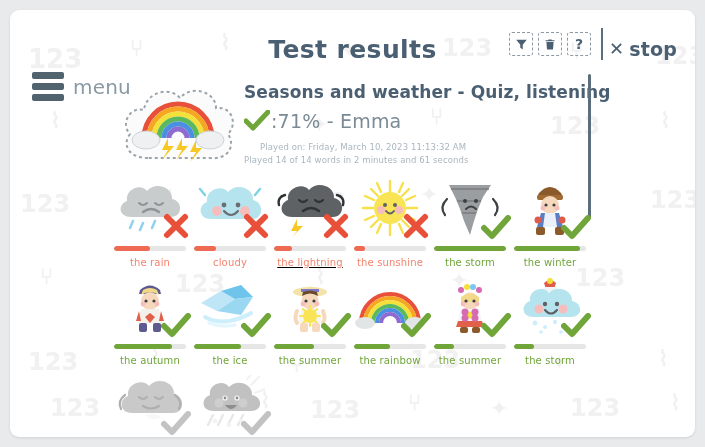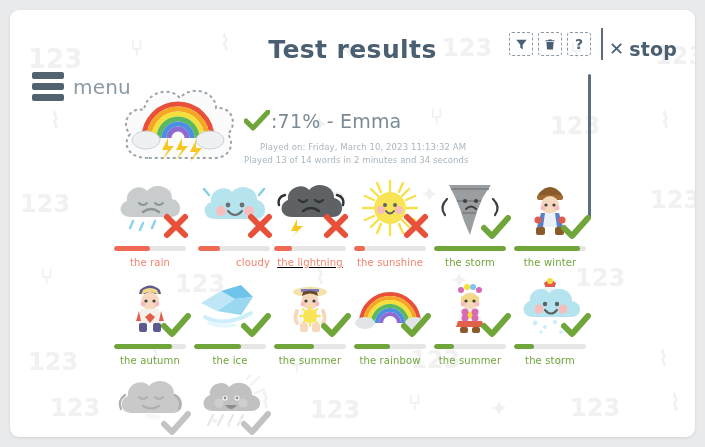--- a/index.html
+++ b/index.html
@@ -255,30 +255,31 @@
           <path d="M-9 0 A9 9 0 0 1 9 0" fill="none" stroke="#8e6bd0" stroke-width="5"></path>
         </g>
         <ellipse cx="28" cy="60" rx="14" ry="9" fill="#eef0f2" stroke="#cdd3d8" stroke-width="1"></ellipse>
         <ellipse cx="92" cy="60" rx="14" ry="9" fill="#eef0f2" stroke="#cdd3d8" stroke-width="1"></ellipse>
         <path d="M50 58 L44 70 L50 70 L44 80 L56 66 L50 66 Z" fill="#f7c724"></path>
         <path d="M64 58 L58 70 L64 70 L58 80 L70 66 L64 66 Z" fill="#f7c724"></path>
         <path d="M78 60 L72 72 L78 72 L72 82 L84 68 L78 68 Z" fill="#f7c724"></path>
       </svg>
     </div>
 
+    <div class="quiz-title">Seasons and weather - Quiz, listening</div>
 
     <div class="score-line">
       <svg class="score-check" width="26" height="22" viewBox="0 0 26 22">
         <path d="M2 11 L9 18 L24 2" fill="none" stroke="#6fa539" stroke-width="5" stroke-linecap="round" stroke-linejoin="round"></path>
       </svg>
       <span class="score-text">:71% - Emma</span>
     </div>
 
     <div class="meta-line meta1">Played on: Friday, March 10, 2023 11:13:32 AM</div>
-    <div class="meta-line meta2">Played 13 of 14 words in 2 minutes and 34 seconds</div>
+    <div class="meta-line meta2">Played 14 of 14 words in 2 minutes and 61 seconds</div>
 
     <div class="vscroll"></div>
   </div>
 
   <div class="grid">
 
     <div class="row">
 
       <div class="cell" style="left:100px;">
         <div class="pic">
@@ -291,21 +292,21 @@
           <svg class="mark" width="30" height="30" viewBox="0 0 30 30">
             <path d="M6 6 L24 24 M24 6 L6 24" stroke="#e8503a" stroke-width="6" stroke-linecap="round"></path>
           </svg>
         </div>
         <div class="bar">
             <span style="width:50%;background:#ef6a52"></span>
           </div>
         <div class="word bad">the rain</div>
       </div>
 
-      <div class="cell" style="left:180px;align-items:flex-end;">
+      <div class="cell" style="left:180px;">
         <div class="pic">
           <svg width="70" height="58" viewBox="0 0 70 58">
             <path d="M16 40 C4 40 2 27 12 23 C10 11 27 5 33 13 C41 3 59 9 58 21 C69 23 69 40 57 40 Z" fill="#b6e4ee"></path>
             <circle cx="22" cy="32" r="5" fill="#f7bdbd"></circle>
             <circle cx="50" cy="32" r="5" fill="#f7bdbd"></circle>
             <circle cx="29" cy="26" r="2.4" fill="#6a6f72"></circle>
             <circle cx="43" cy="26" r="2.4" fill="#6a6f72"></circle>
             <path d="M29 32 q7 8 14 0" stroke="#6a6f72" stroke-width="2.2" fill="none" stroke-linecap="round"></path>
             <path d="M10 16 l-5 -6 M60 16 l5 -6" stroke="#7fd2e4" stroke-width="2.4" stroke-linecap="round"></path>
           </svg>

